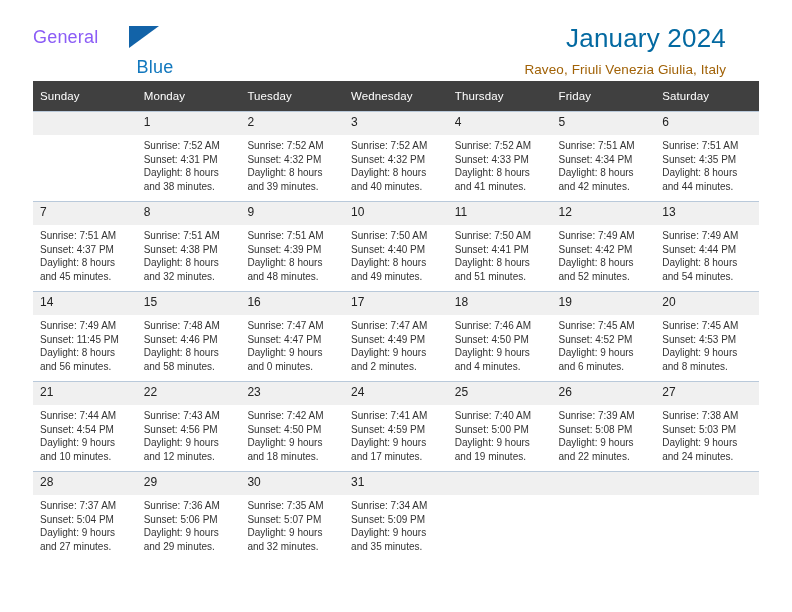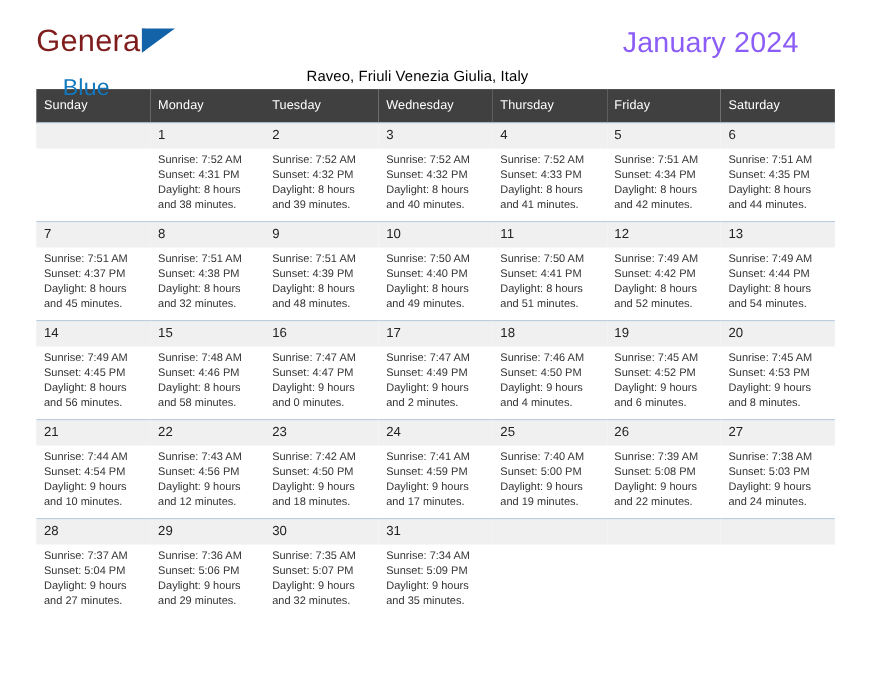--- a/index.html
+++ b/index.html
@@ -32,64 +32,64 @@
     box-sizing: border-box;
   }
   .logo {
     position: absolute;
     left: 33px;
     top: 26px;
     width: 220px;
     height: 54px;
   }
   .logo-general {
-    font-size: 28px;
-    color: #7f1d1d;
+    font-size: 18px;
+    color: #8b5cf6;
     letter-spacing: 0.2px;
     line-height: 22px;
     font-family: "Liberation Sans", sans-serif;
   }
   .logo-blue {
-    font-size: 21px;
+    font-size: 18px;
     color: #1278be;
     letter-spacing: 0.2px;
     line-height: 22px;
     padding-left: 24px;
     display: block;
-    margin-top: 18px;
+    margin-top: 8px;
+    text-align: center;
   }
   .logo-tri {
     position: absolute;
     left: 96px;
     top: 0px;
     width: 0;
     height: 0;
     border-left: 30px solid #1263a8;
     border-bottom: 22px solid transparent;
   }
   .title-block {
     text-align: right;
     padding-right: 33px;
   }
   .cal-title {
     font-size: 26px;
-    color: #8b5cf6;
+    color: #0369a1;
     line-height: 32px;
     font-weight: normal;
     margin: 0;
     letter-spacing: 0.2px;
   }
   .cal-subtitle {
     font-size: 13.5px;
-    color: #000000;
+    color: #a16207;
     line-height: 20px;
     margin: 6px 0 0 0;
     font-weight: normal;
     letter-spacing: 0.1px;
-    text-align: center;
   }
 
   
   .calendar {
     margin: 9px 33px 0 33px;
     width: 726px;
     border-collapse: collapse;
     table-layout: fixed;
   }
   .calendar th {
@@ -326,21 +326,21 @@
               </div>
             </div>
           </td>
         </tr>
         <tr class="week-row">
           <td>
             <div class="cell-inner">
               <div class="daynum">14</div>
               <div class="details">
                 <div>Sunrise: 7:49 AM</div>
-                <div>Sunset: 4:45 PM</div>
+                <div>Sunset: 11:45 PM</div>
                 <div>Daylight: 8 hours</div>
                 <div>and 56 minutes.</div>
               </div>
             </div>
           </td>
           <td>
             <div class="cell-inner">
               <div class="daynum">15</div>
               <div class="details">
                 <div>Sunrise: 7:48 AM</div>

